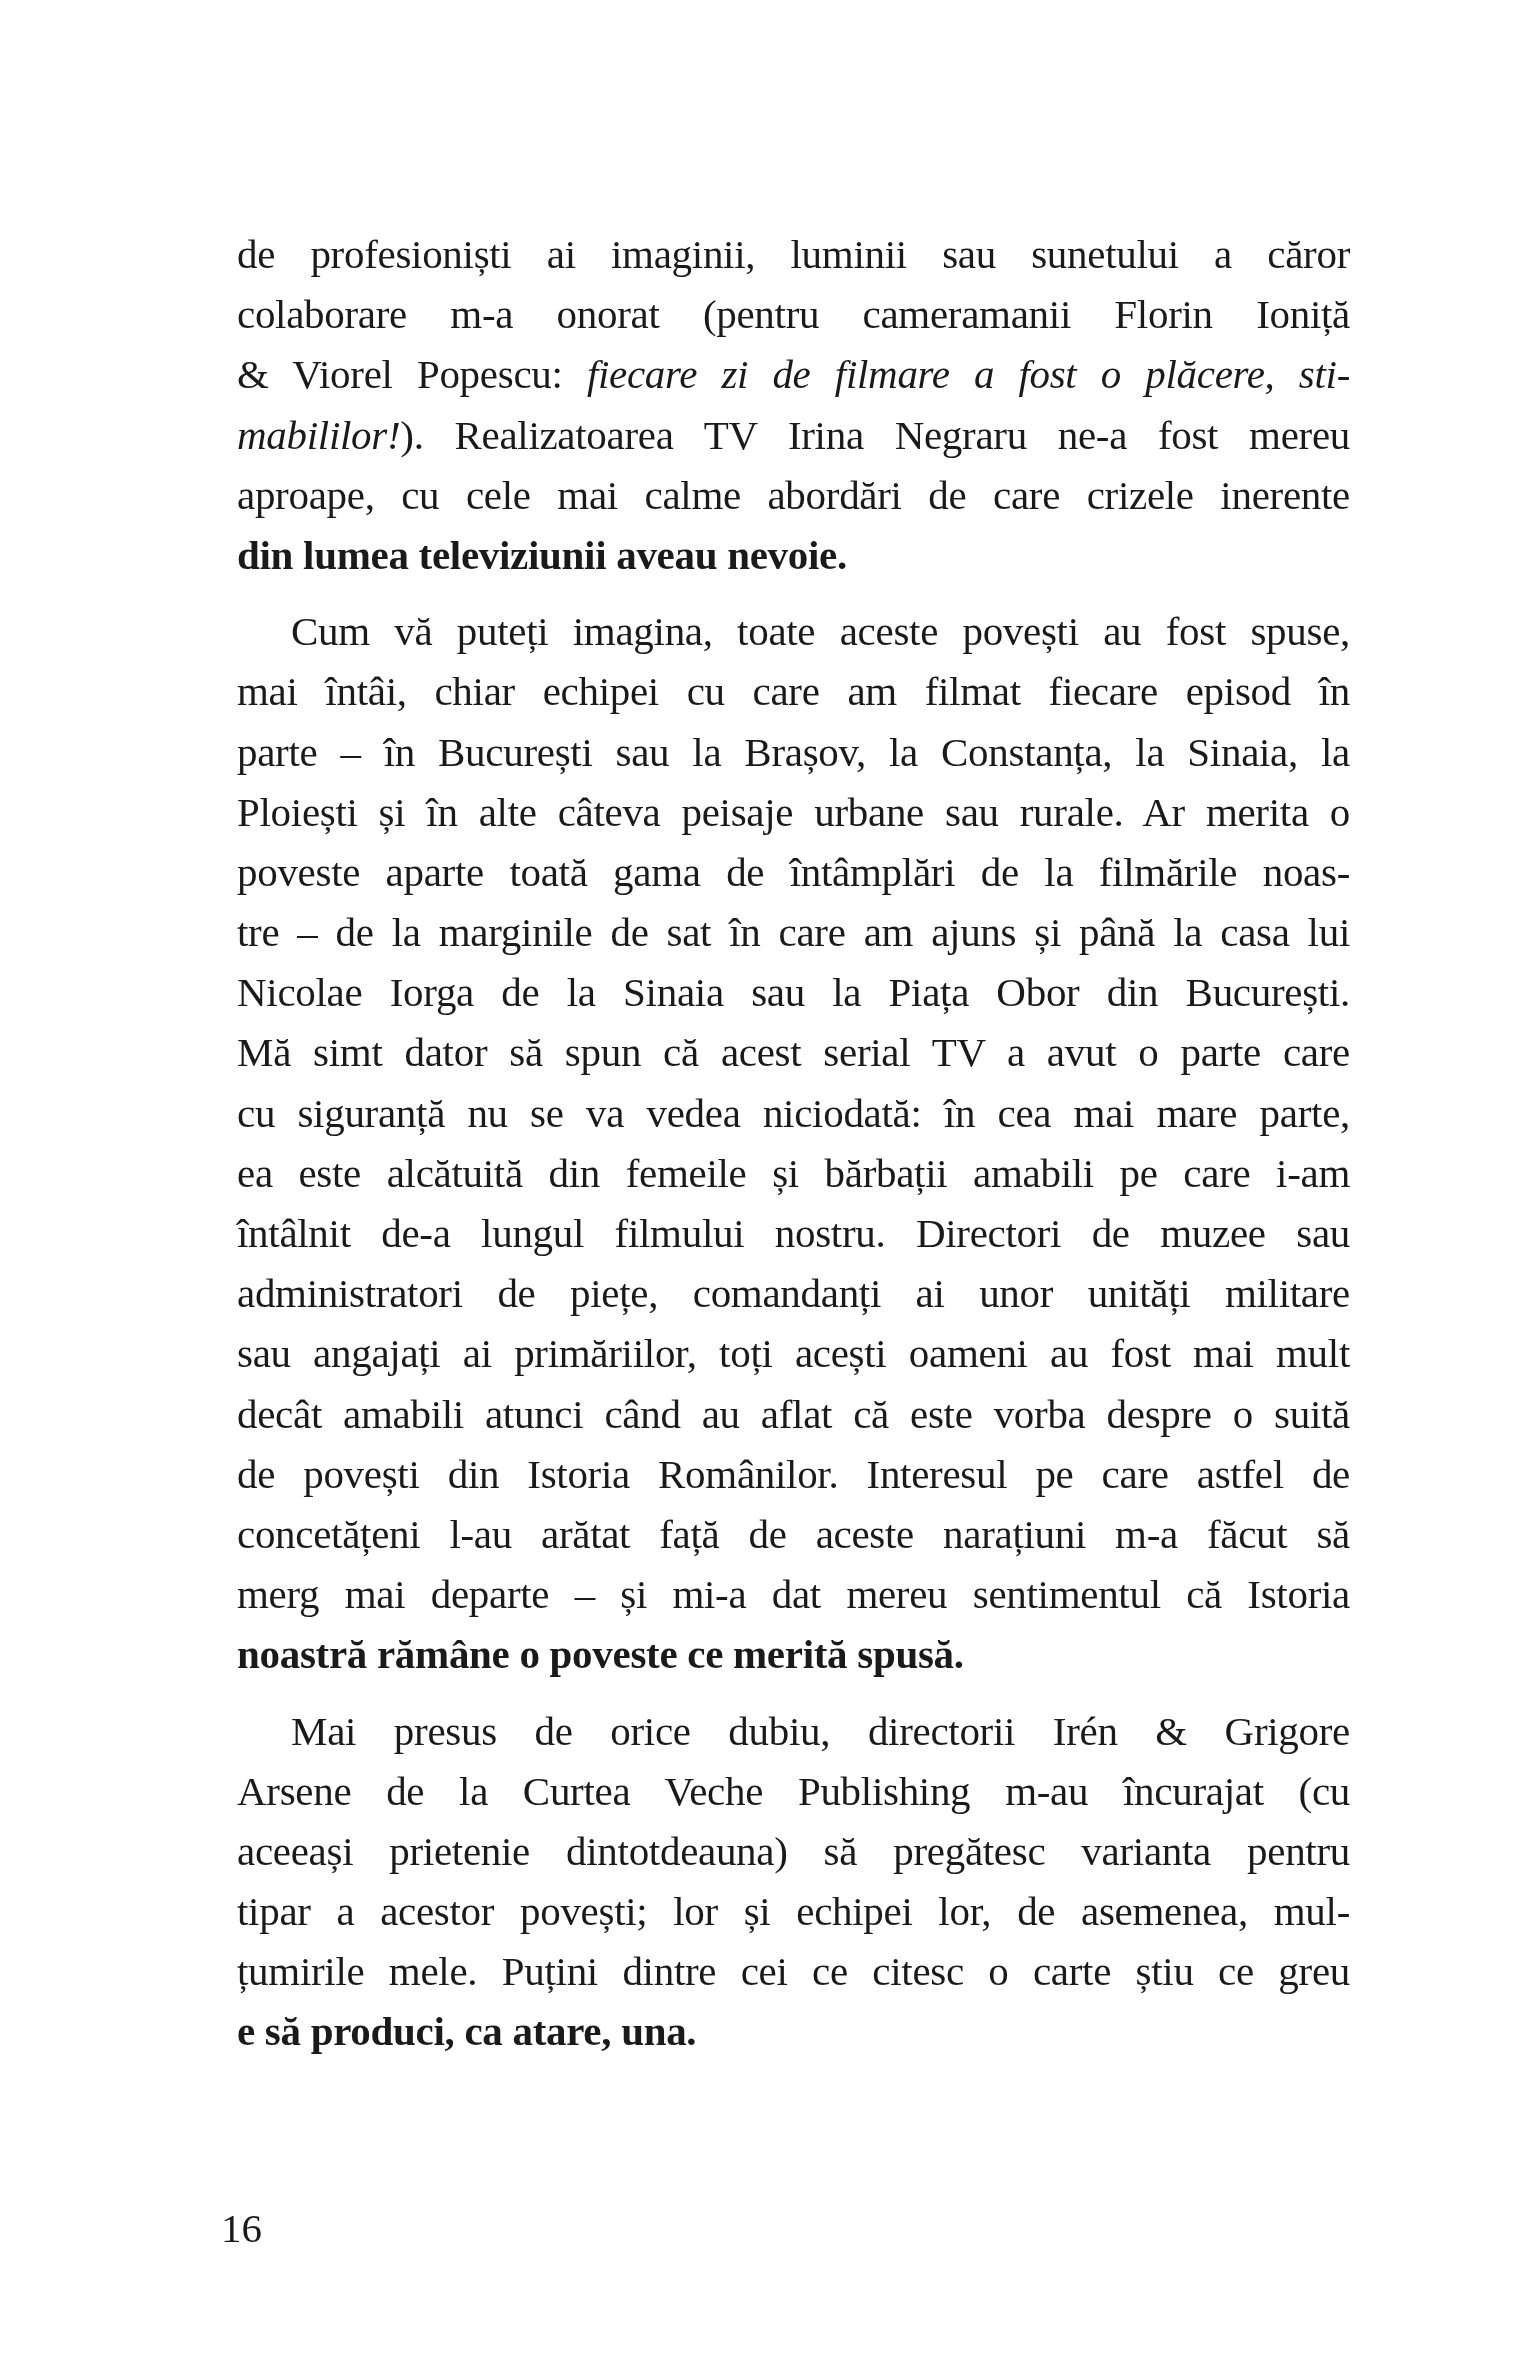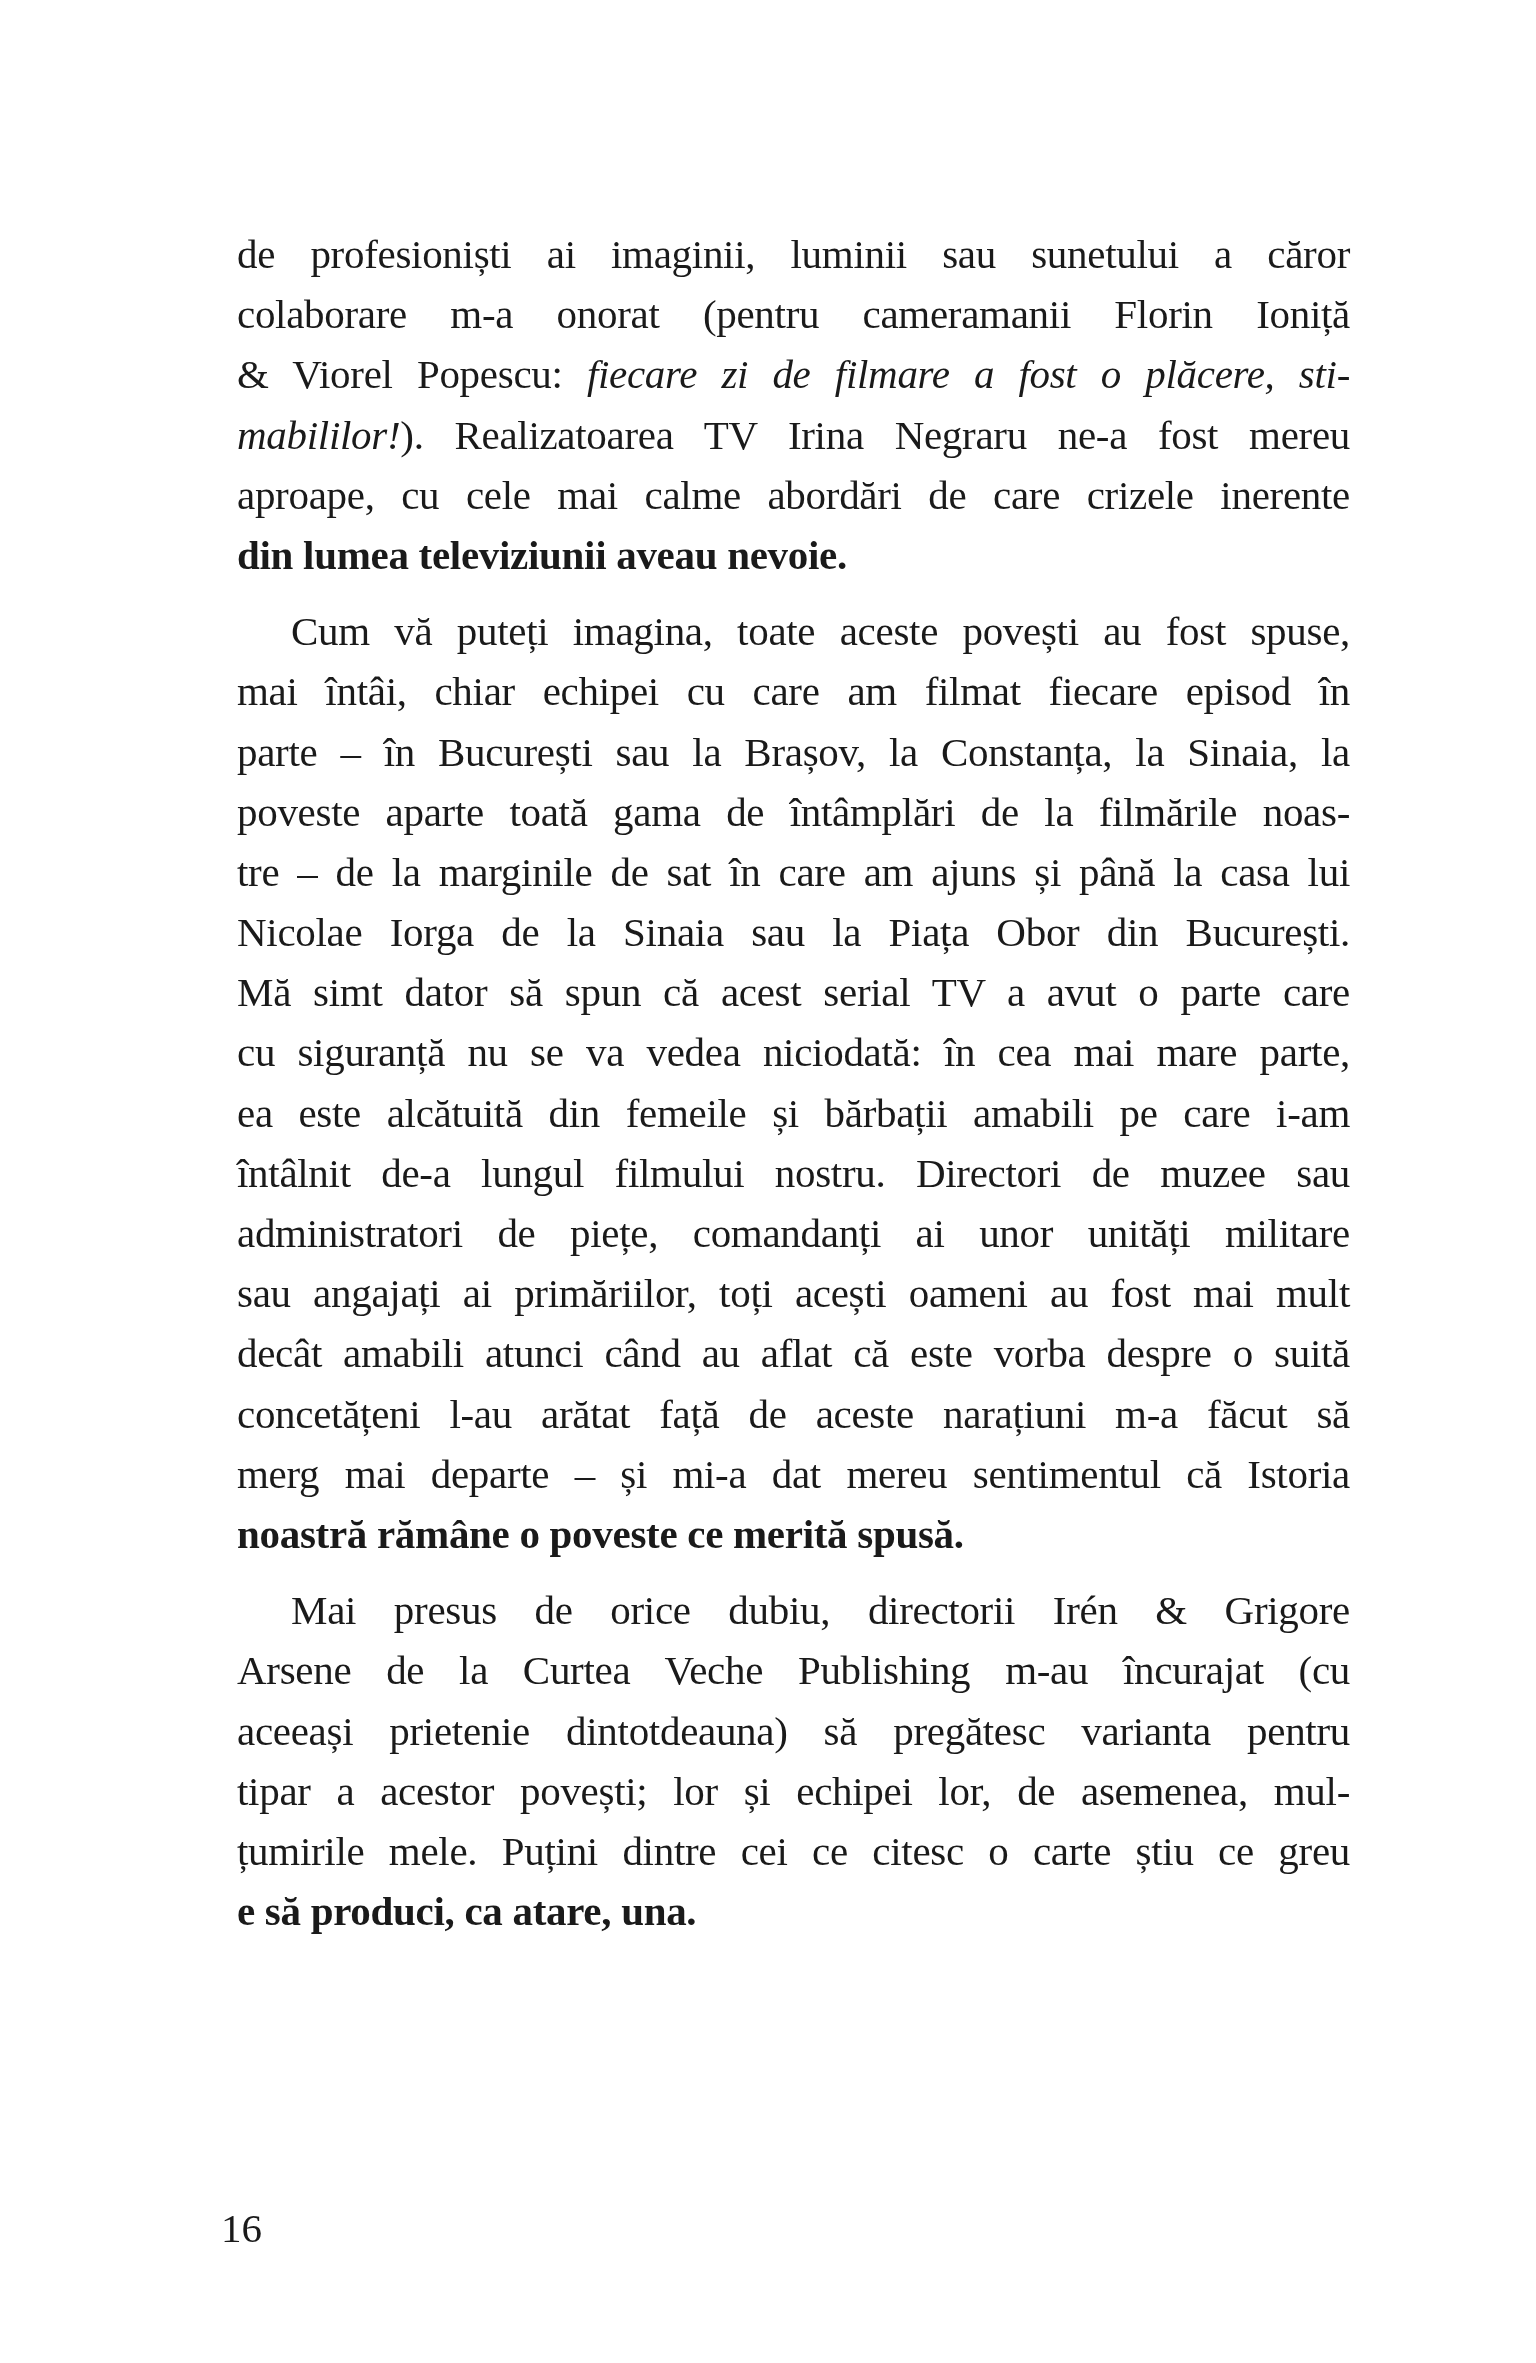--- a/index.html
+++ b/index.html
@@ -73,30 +73,32 @@
         <span class="line"><span>colaborare m-a onorat (pentru cameramanii Florin Ioniță</span></span>
         <span class="line"><span>&amp; Viorel Popescu: </span><span class="seg-italic">fiecare zi de filmare a fost o plăcere, sti-</span></span>
         <span class="line"><span class="seg-italic">mabililor!</span><span>). Realizatoarea TV Irina Negraru ne-a fost mereu</span></span>
         <span class="line"><span>aproape, cu cele mai calme abordări de care crizele inerente</span></span>
         <span class="line last"><span>din lumea televiziunii aveau nevoie.</span></span>
       </div>
       <div class="paragraph">
         <span class="line indent"><span>Cum vă puteți imagina, toate aceste povești au fost spuse,</span></span>
         <span class="line"><span>mai întâi, chiar echipei cu care am filmat fiecare episod în</span></span>
         <span class="line"><span>parte – în București sau la Brașov, la Constanța, la Sinaia, la</span></span>
+        <span class="line"><span>Ploiești și în alte câteva peisaje urbane sau rurale. Ar merita o</span></span>
         <span class="line"><span>poveste aparte toată gama de întâmplări de la filmările noas-</span></span>
         <span class="line"><span>tre – de la marginile de sat în care am ajuns și până la casa lui</span></span>
         <span class="line"><span>Nicolae Iorga de la Sinaia sau la Piața Obor din București.</span></span>
         <span class="line"><span>Mă simt dator să spun că acest serial TV a avut o parte care</span></span>
         <span class="line"><span>cu siguranță nu se va vedea niciodată: în cea mai mare parte,</span></span>
         <span class="line"><span>ea este alcătuită din femeile și bărbații amabili pe care i-am</span></span>
         <span class="line"><span>întâlnit de-a lungul filmului nostru. Directori de muzee sau</span></span>
         <span class="line"><span>administratori de piețe, comandanți ai unor unități militare</span></span>
         <span class="line"><span>sau angajați ai primăriilor, toți acești oameni au fost mai mult</span></span>
         <span class="line"><span>decât amabili atunci când au aflat că este vorba despre o suită</span></span>
+        <span class="line"><span>de povești din Istoria Românilor. Interesul pe care astfel de</span></span>
         <span class="line"><span>concetățeni l-au arătat față de aceste narațiuni m-a făcut să</span></span>
         <span class="line"><span>merg mai departe – și mi-a dat mereu sentimentul că Istoria</span></span>
         <span class="line last"><span>noastră rămâne o poveste ce merită spusă.</span></span>
       </div>
       <div class="paragraph">
         <span class="line indent"><span>Mai presus de orice dubiu, directorii Irén &amp; Grigore</span></span>
         <span class="line"><span>Arsene de la Curtea Veche Publishing m-au încurajat (cu</span></span>
         <span class="line"><span>aceeași prietenie dintotdeauna) să pregătesc varianta pentru</span></span>
         <span class="line"><span>tipar a acestor povești; lor și echipei lor, de asemenea, mul-</span></span>
         <span class="line"><span>țumirile mele. Puțini dintre cei ce citesc o carte știu ce greu</span></span>

